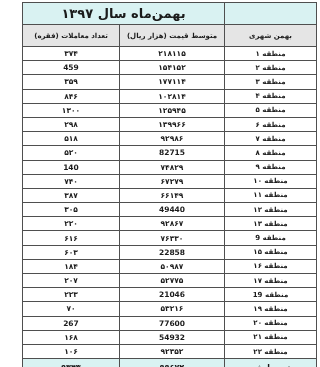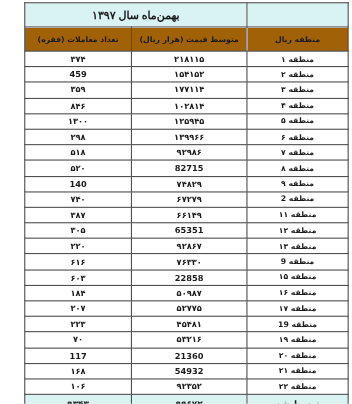--- a/index.html
+++ b/index.html
@@ -43,30 +43,29 @@
 
   
   col.c-region { width: 92px; }
   col.c-price  { width: 105px; }
   col.c-count  { width: 97px; }
 
   
   .title-row td {
     background: #d9f2f2;
     height: 21px;
-    font-size: 10px;
+    font-size: 13px;
     letter-spacing: 0.2px;
-    font-family: Liberation Serif, serif;
   }
   .title-row td.blank {
     background: #d9f2f2;
   }
 
   .head-row td {
-    background: #a16207;
+    background: #e5e5e5;
     height: 21px;
     font-size: 7px;
   }
 
   
   .data-row td {
     height: 13.2px;
     font-size: 7.5px;
     background: #ffffff;
   }
@@ -90,21 +89,21 @@
       <col class="c-region">
       <col class="c-price">
       <col class="c-count">
     </colgroup>
     <tbody>
       <tr class="title-row">
         <td class="blank"></td>
         <td colspan="2">بهمن‌ماه سال ۱۳۹۷</td>
       </tr>
       <tr class="head-row">
-        <td>منطقه ریال</td>
+        <td>بهمن شهری</td>
         <td>متوسط قیمت (هزار ریال)</td>
         <td>تعداد معاملات (فقره)</td>
       </tr>
 
       <tr class="data-row">
           <td class="region">منطقه ۱</td>
           <td>۲۱۸۱۱۵</td>
           <td>۳۷۴</td>
         </tr>
         <tr class="data-row">
@@ -141,32 +140,32 @@
           <td class="region">منطقه ۸</td>
           <td>82715</td>
           <td>۵۲۰</td>
         </tr>
         <tr class="data-row">
           <td class="region">منطقه ۹</td>
           <td>۷۴۸۲۹</td>
           <td>140</td>
         </tr>
         <tr class="data-row">
-          <td class="region">منطقه 2</td>
+          <td class="region">منطقه ۱۰</td>
           <td>۶۷۲۷۹</td>
           <td>۷۴۰</td>
         </tr>
         <tr class="data-row">
           <td class="region">منطقه ۱۱</td>
           <td>۶۶۱۴۹</td>
           <td>۳۸۷</td>
         </tr>
         <tr class="data-row">
           <td class="region">منطقه ۱۲</td>
-          <td>65351</td>
+          <td>49440</td>
           <td>۳۰۵</td>
         </tr>
         <tr class="data-row">
           <td class="region">منطقه ۱۳</td>
           <td>۹۲۸۶۷</td>
           <td>۲۲۰</td>
         </tr>
         <tr class="data-row">
           <td class="region">منطقه 9</td>
           <td>۷۶۳۳۰</td>
@@ -182,32 +181,32 @@
           <td>۵۰۹۸۷</td>
           <td>۱۸۴</td>
         </tr>
         <tr class="data-row">
           <td class="region">منطقه ۱۷</td>
           <td>۵۲۷۷۵</td>
           <td>۲۰۷</td>
         </tr>
         <tr class="data-row">
           <td class="region">منطقه 19</td>
-          <td>۴۵۴۸۱</td>
+          <td>21046</td>
           <td>۲۲۳</td>
         </tr>
         <tr class="data-row">
           <td class="region">منطقه ۱۹</td>
           <td>۵۳۲۱۶</td>
           <td>۷۰</td>
         </tr>
         <tr class="data-row">
           <td class="region">منطقه ۲۰</td>
-          <td>21360</td>
-          <td>117</td>
+          <td>77600</td>
+          <td>267</td>
         </tr>
         <tr class="data-row">
           <td class="region">منطقه ۲۱</td>
           <td>54932</td>
           <td>۱۶۸</td>
         </tr>
         <tr class="data-row">
           <td class="region">منطقه ۲۲</td>
           <td>۹۲۳۵۲</td>
           <td>۱۰۶</td>

